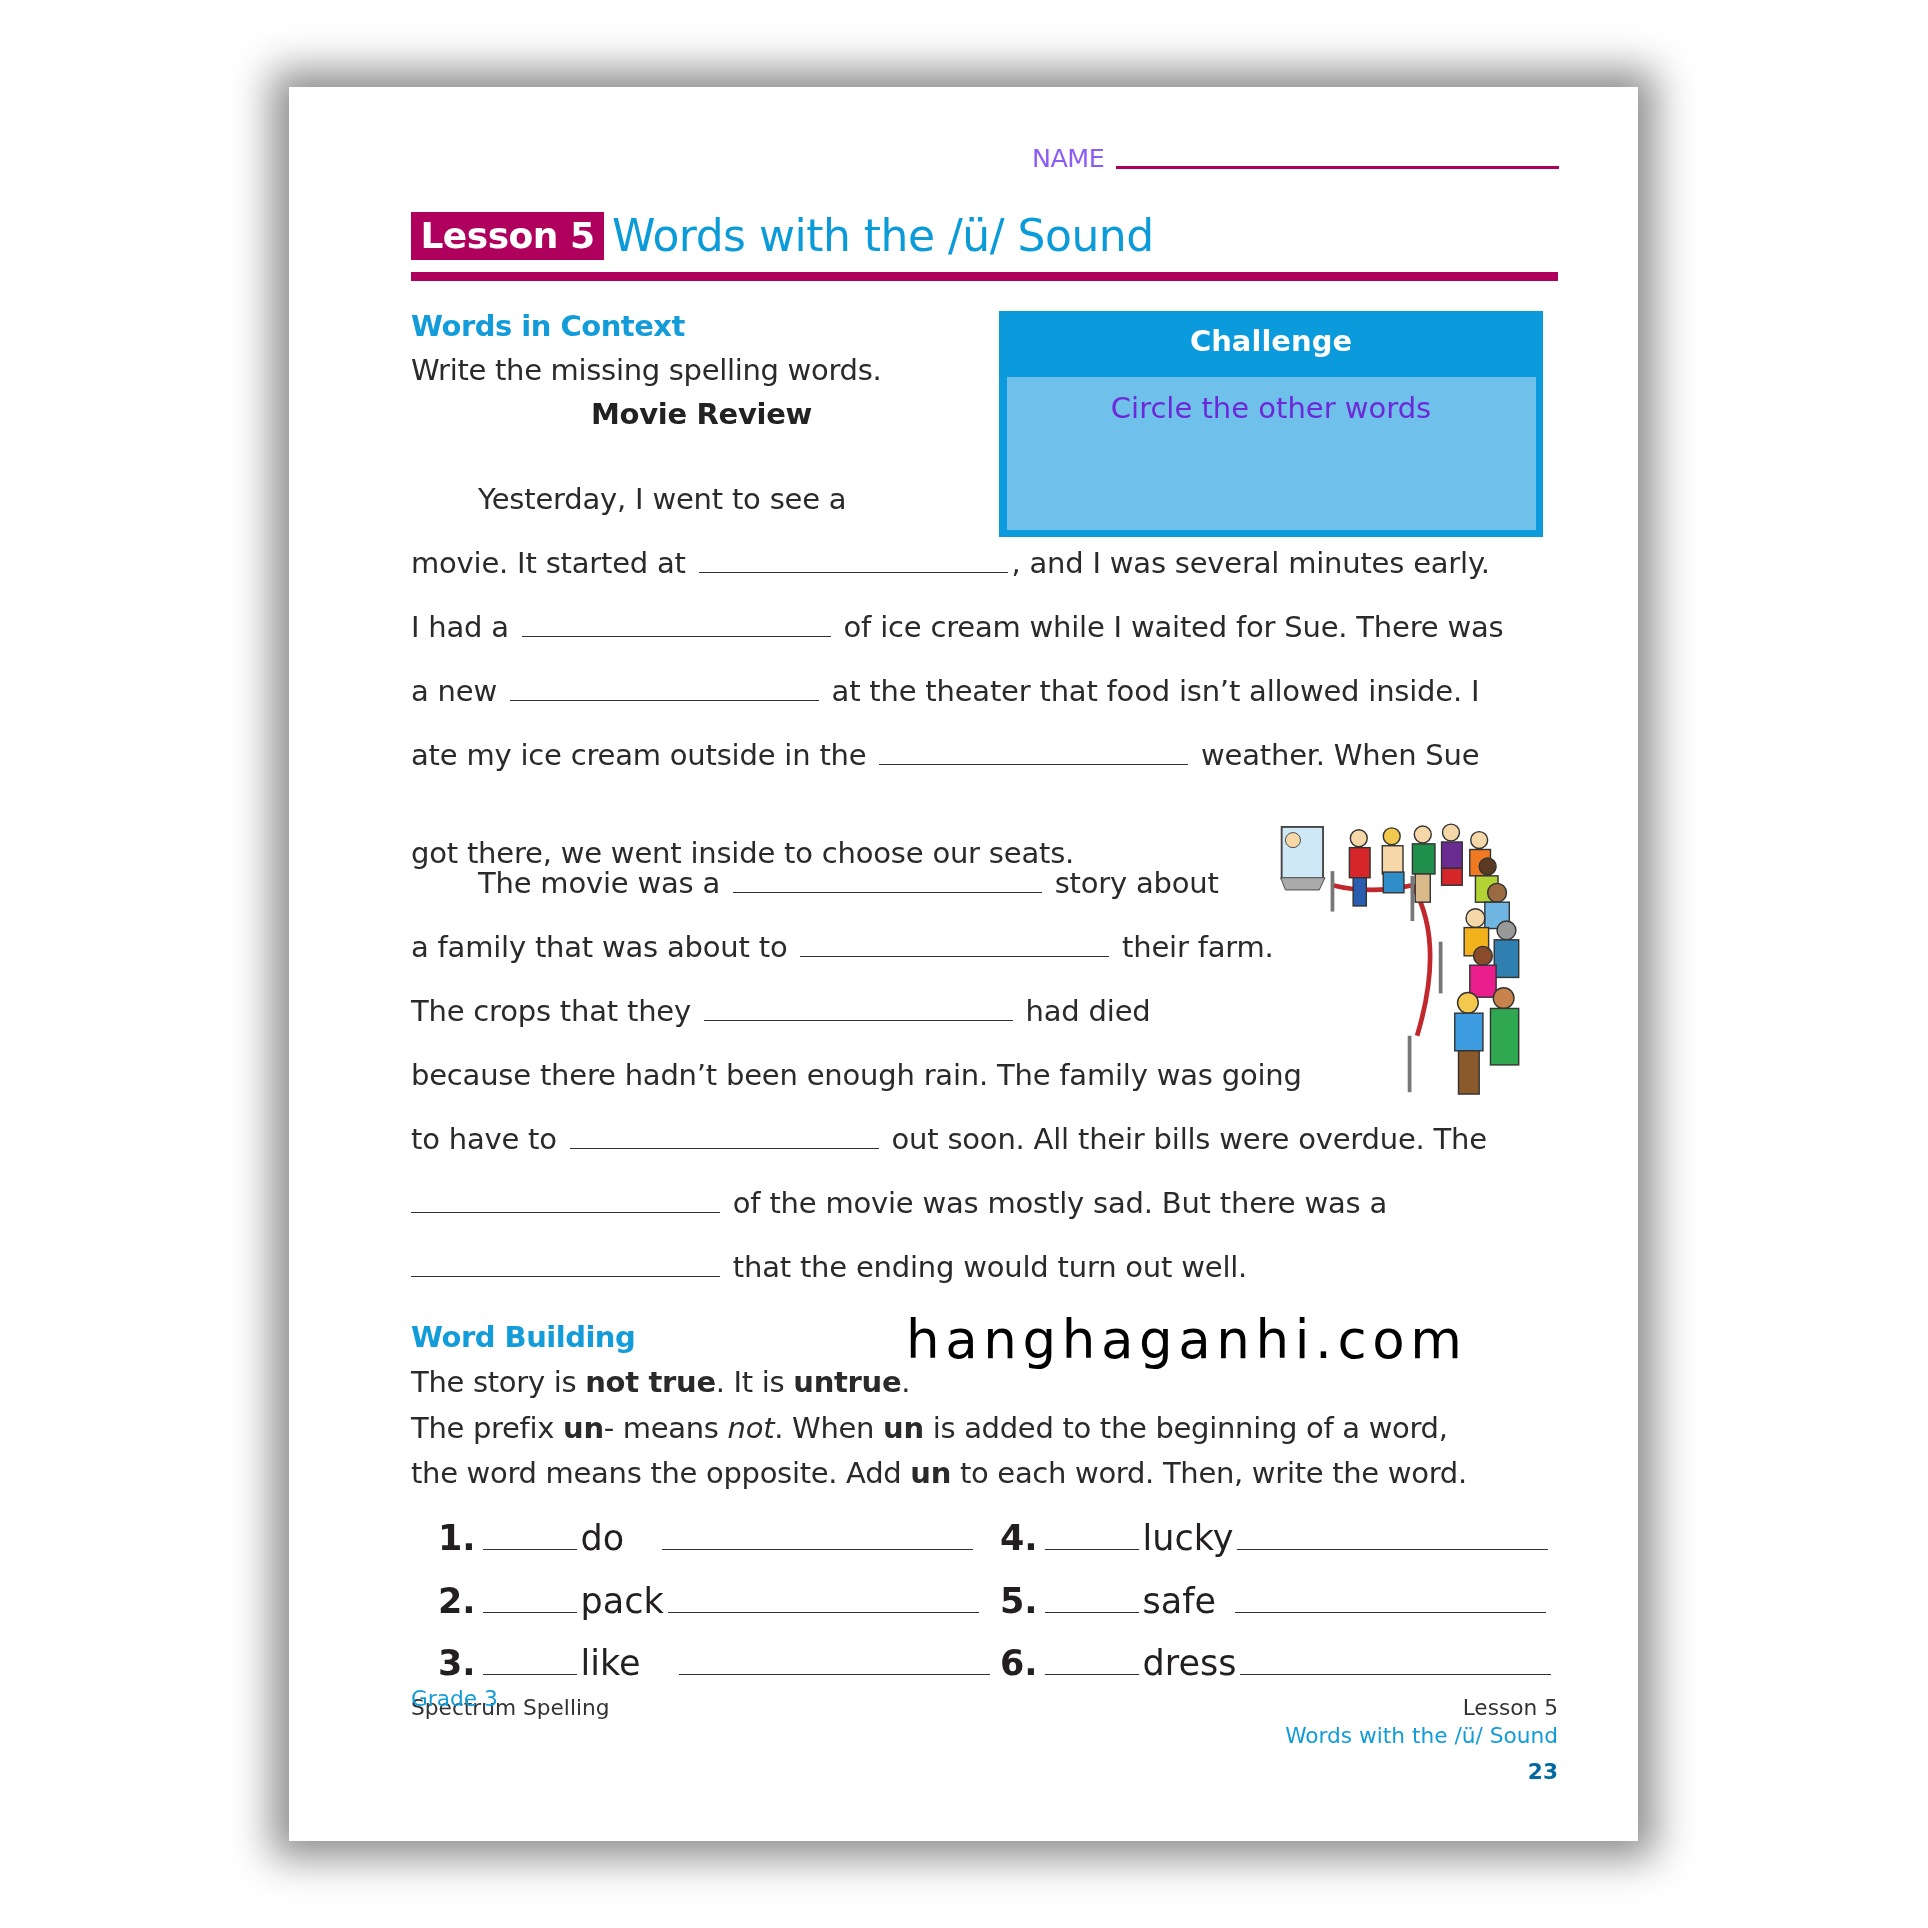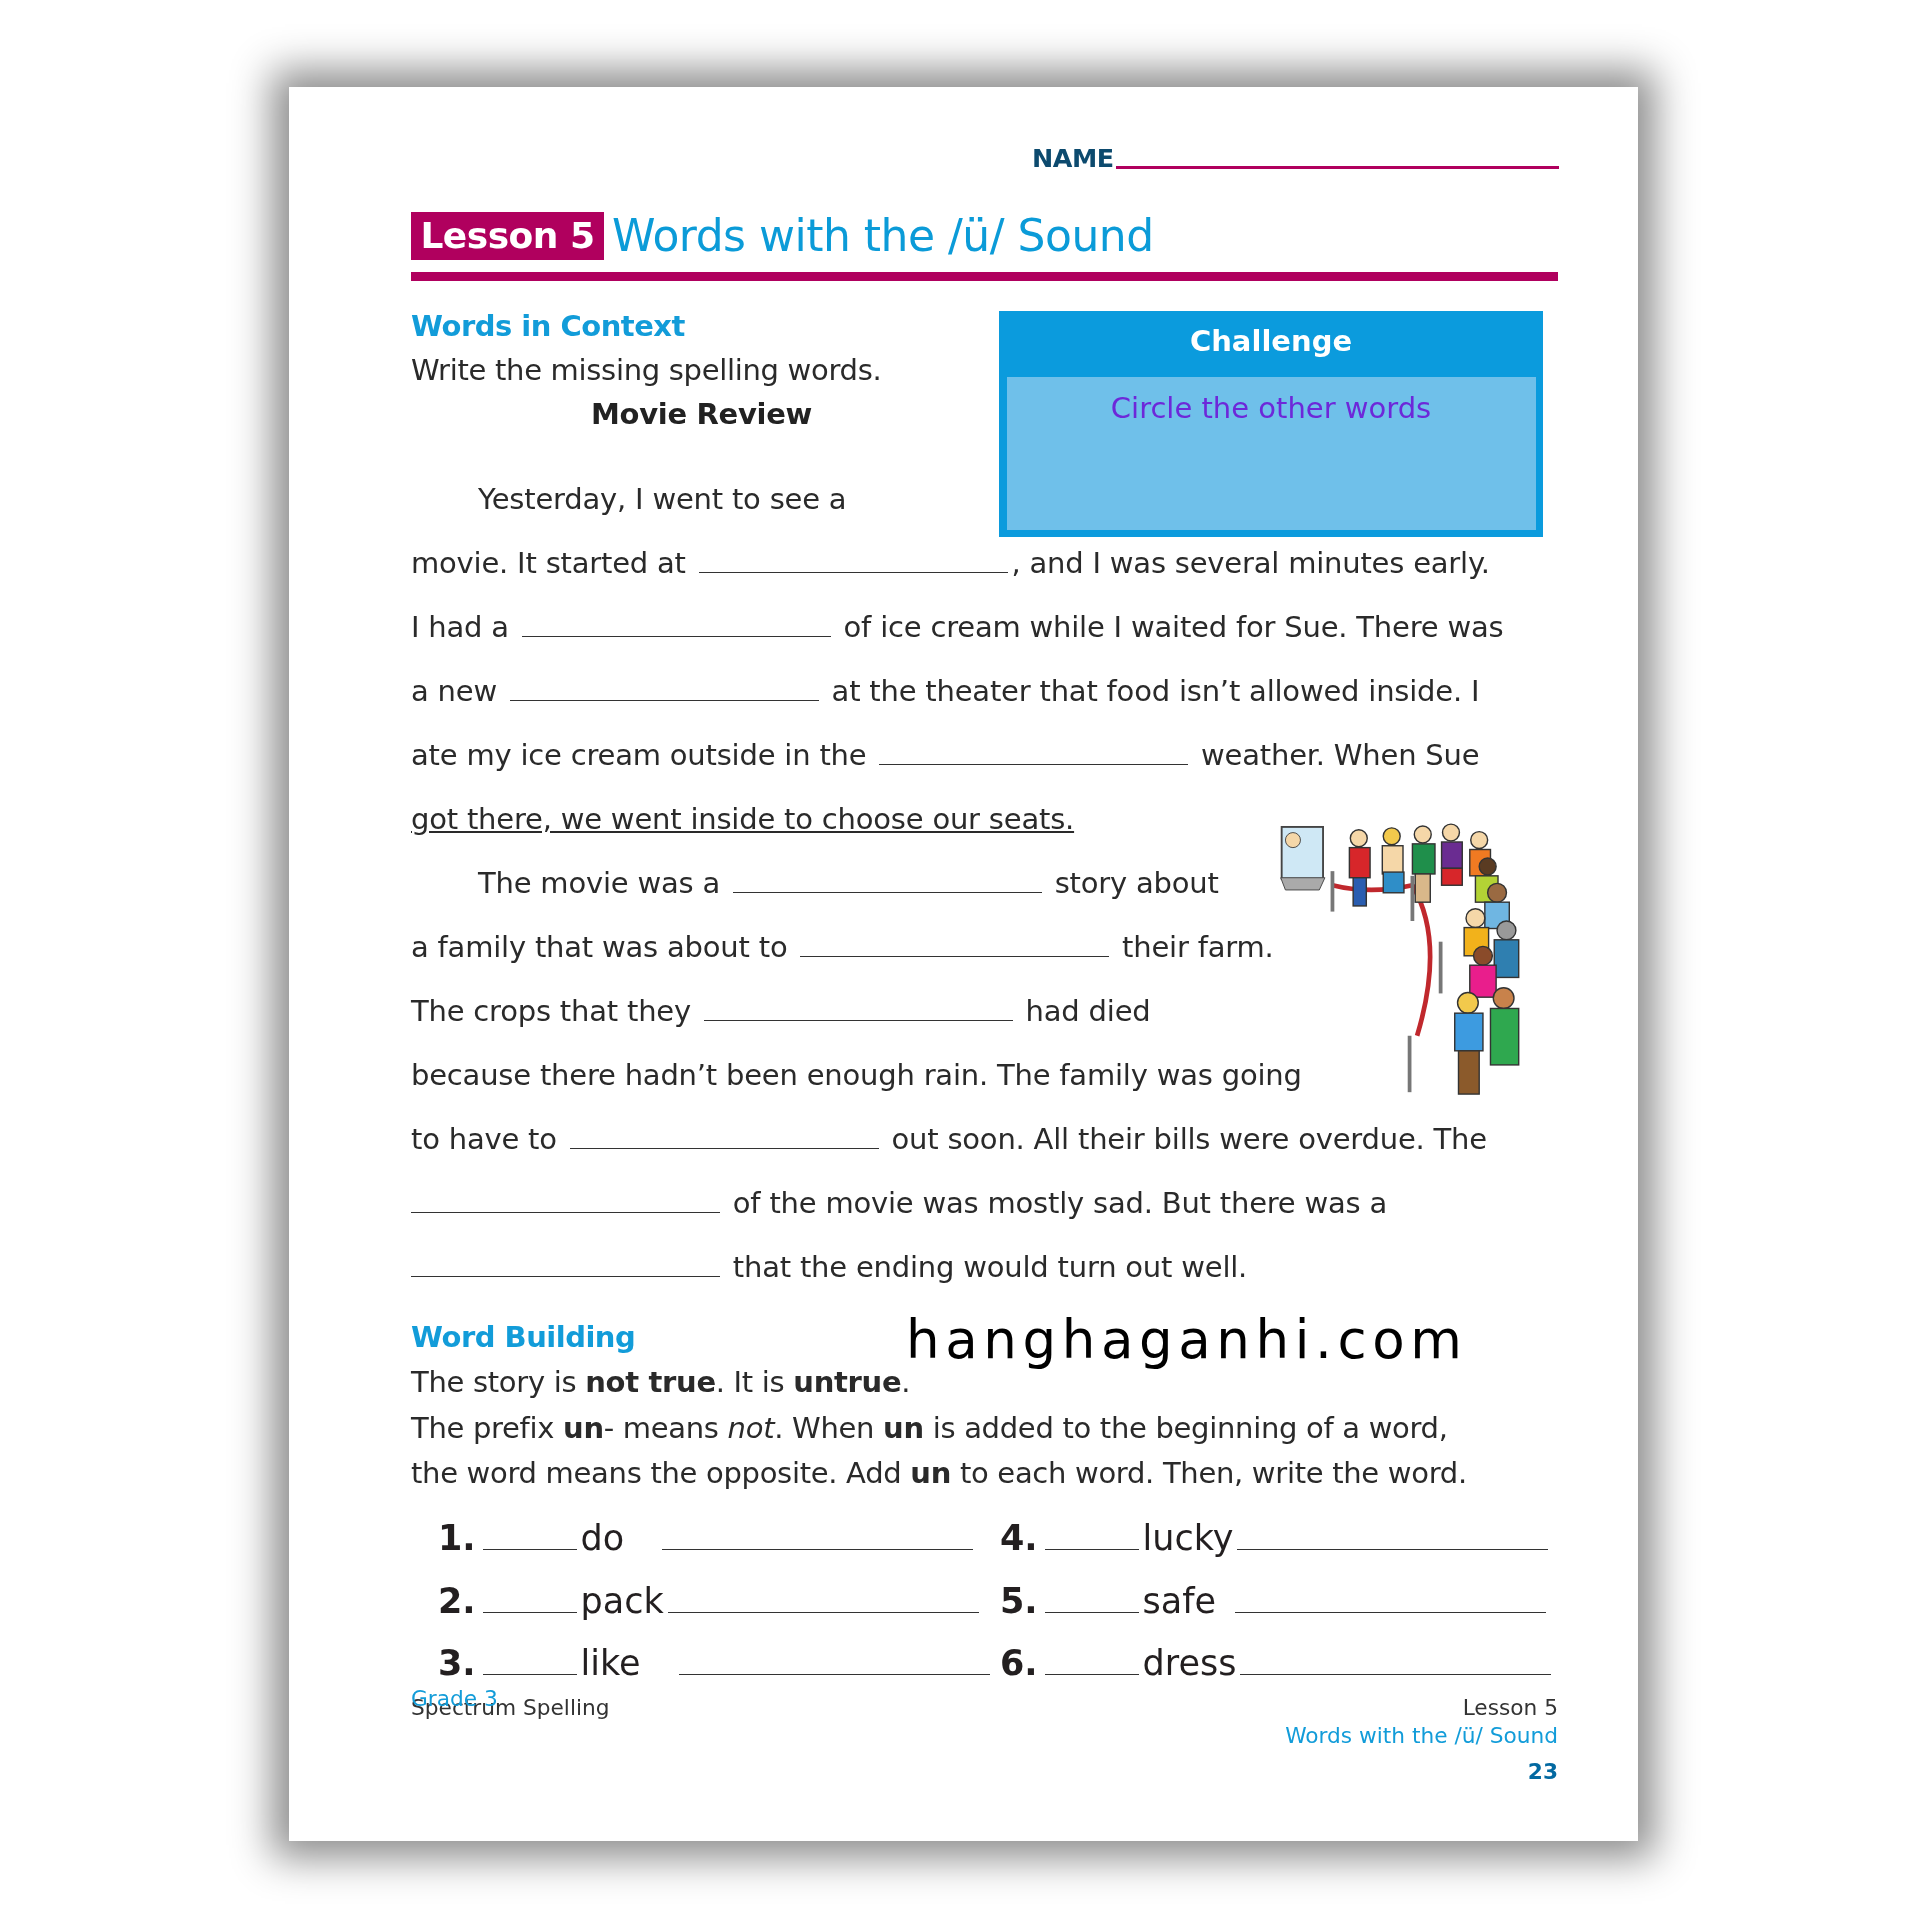--- a/index.html
+++ b/index.html
@@ -2,21 +2,21 @@
 <html style="font-size:15px"><head>
 <meta charset="utf-8">
 <style>
   html, body { margin:0; padding:0; }
   body { width:1928px; height:1928px; background:#ffffff; position:relative; overflow:hidden;
          font-family:"DejaVu Sans", sans-serif; color:#231f20; }
   .shadow { position:absolute; left:289px; top:87px; width:1349px; height:1754px;
             box-shadow: 0 0 38px 17px rgba(0,0,0,0.45); }
   .page { position:absolute; left:289px; top:87px; width:1349px; height:1754px; background:#fff; }
   .abs { position:absolute; white-space:nowrap; }
-  .name-label { color:#0c4a6e; font-weight:bold; font-size:25.4px; left:1032px; top:143px; letter-spacing:-0.5px;}
+  .name-label { color:#8b5cf6; font-weight:normal; font-size:25.4px; left:1032px; top:143px; letter-spacing:-0.5px;}
   .name-line { left:1116px; top:166px; width:443px; height:2.8px; background:#b0005e; }
   .badge { left:411px; top:212px; height:48px; padding:0 9.4px; background:#b0005e; color:#fff;
            font-size:36px; font-weight:bold; line-height:48px; letter-spacing:-0.5px;}
   .title { left:612px; top:208px; color:#0b9bd8; font-size:44px; line-height:55px; letter-spacing:-0.5px;}
   .rule { left:411px; top:272px; width:1147px; height:8.5px; background:#b0005e; }
   .sec-head { color:#129cd9; font-weight:bold; font-size:29px; letter-spacing:-0.5px;}
   .body-text { font-size:29px; color:#2a2a2a; letter-spacing:-0.3px; }
   .challenge { left:976px; top:311px; width:544px; height:226px; background:#0b9bdd;margin-left:23px; }
   .challenge-title { position:absolute; left:0; right:0; top:13px; text-align:center; color:#fff; font-weight:bold; font-size:29px; }
   .challenge-body { position:absolute; left:7.5px; right:7.5px; top:66px; bottom:7.5px; background:#6fc0ea;
@@ -68,21 +68,21 @@
 <div class="abs line" style="top:674px;">
   <span>a new</span>
   <span class="blank" style="width:309px;"></span>
   <span>at the theater that food isn’t allowed inside. I</span>
 </div>
 <div class="abs line" style="top:738px;">
   <span>ate my ice cream outside in the</span>
   <span class="blank" style="width:309px;"></span>
   <span>weather. When Sue</span>
 </div>
-<div class="abs line" style="top:802px;text-decoration:underline;">
+<div class="abs line" style="top:836px;">
   <span>got there, we went inside to choose our seats.</span>
 </div>
 <div class="abs line" style="left:478px; top:866px;">
   <span>The movie was a</span>
   <span class="blank" style="width:309px;"></span>
   <span>story about</span>
 </div>
 <div class="abs line" style="top:930px;">
   <span>a family that was about to</span>
   <span class="blank" style="width:309px;"></span>

